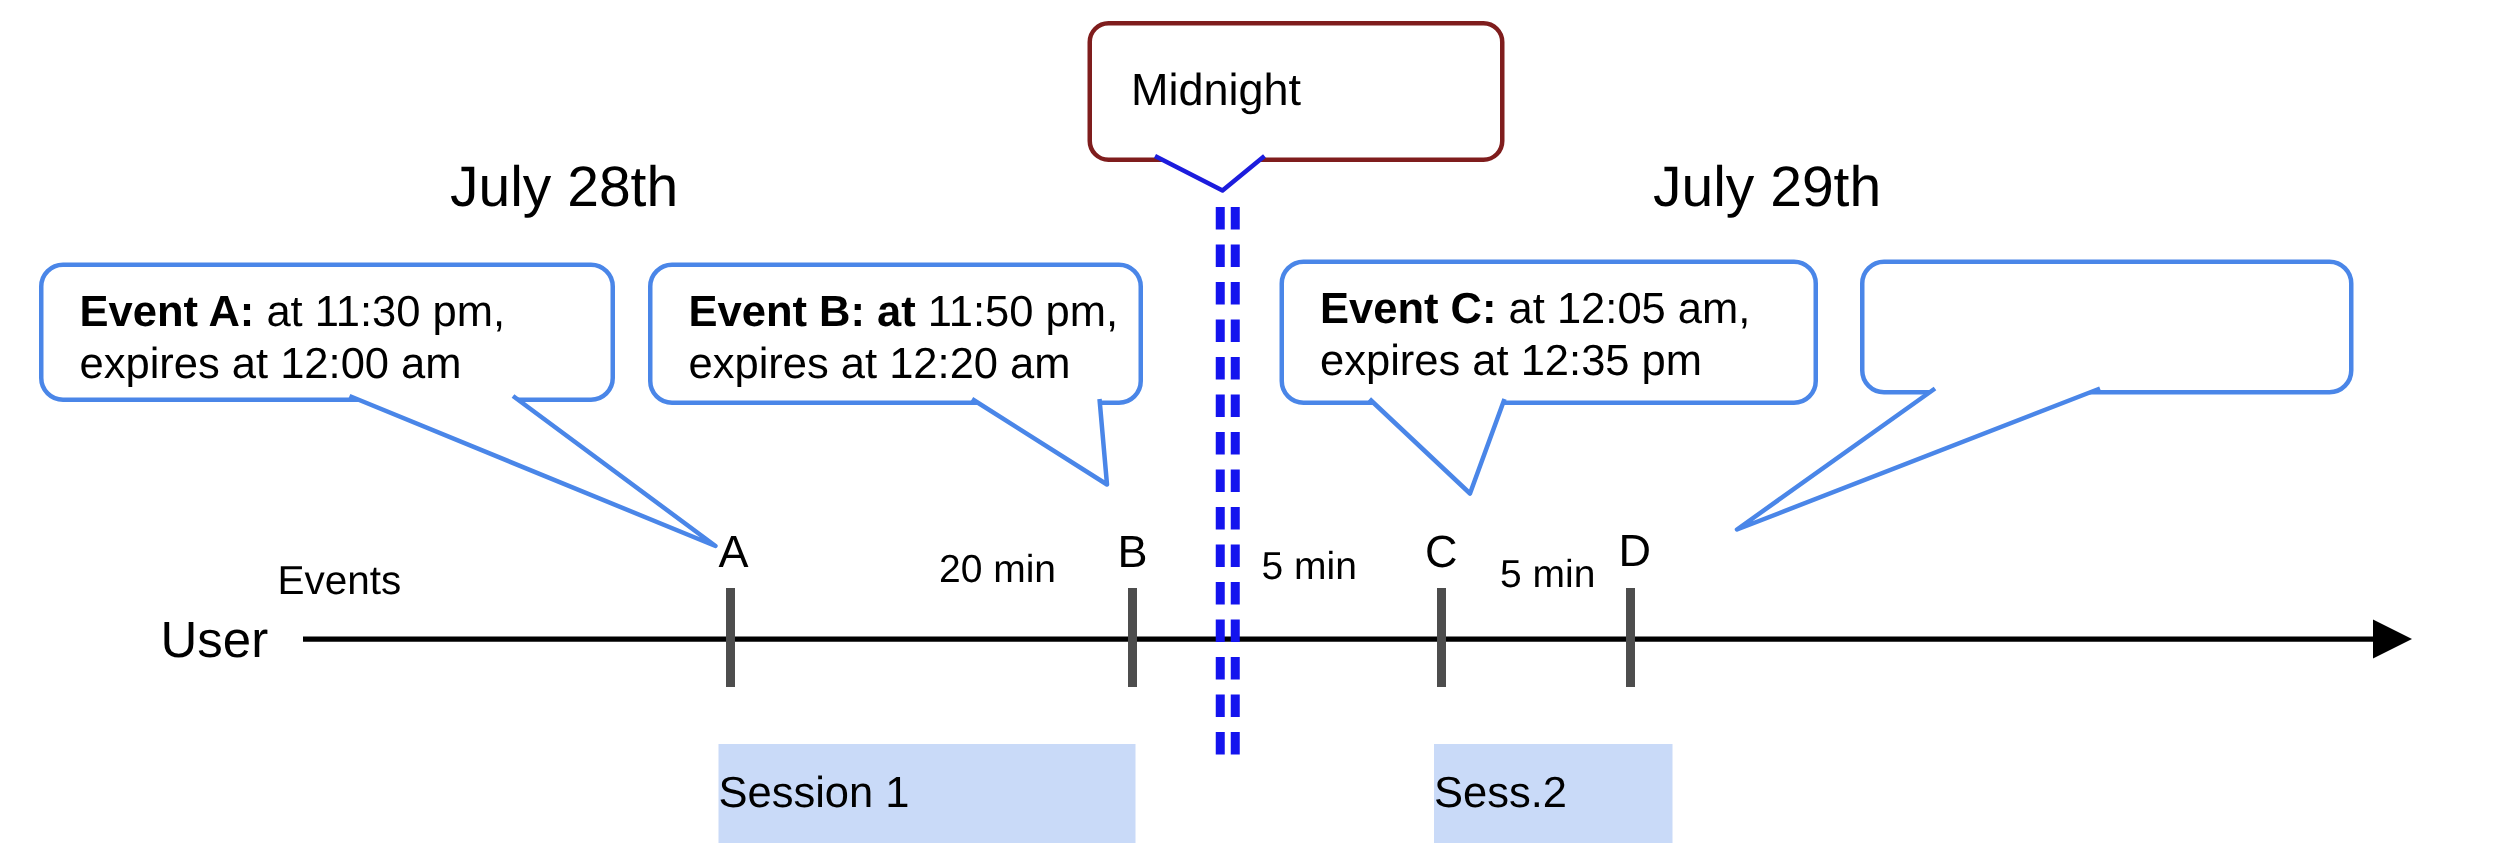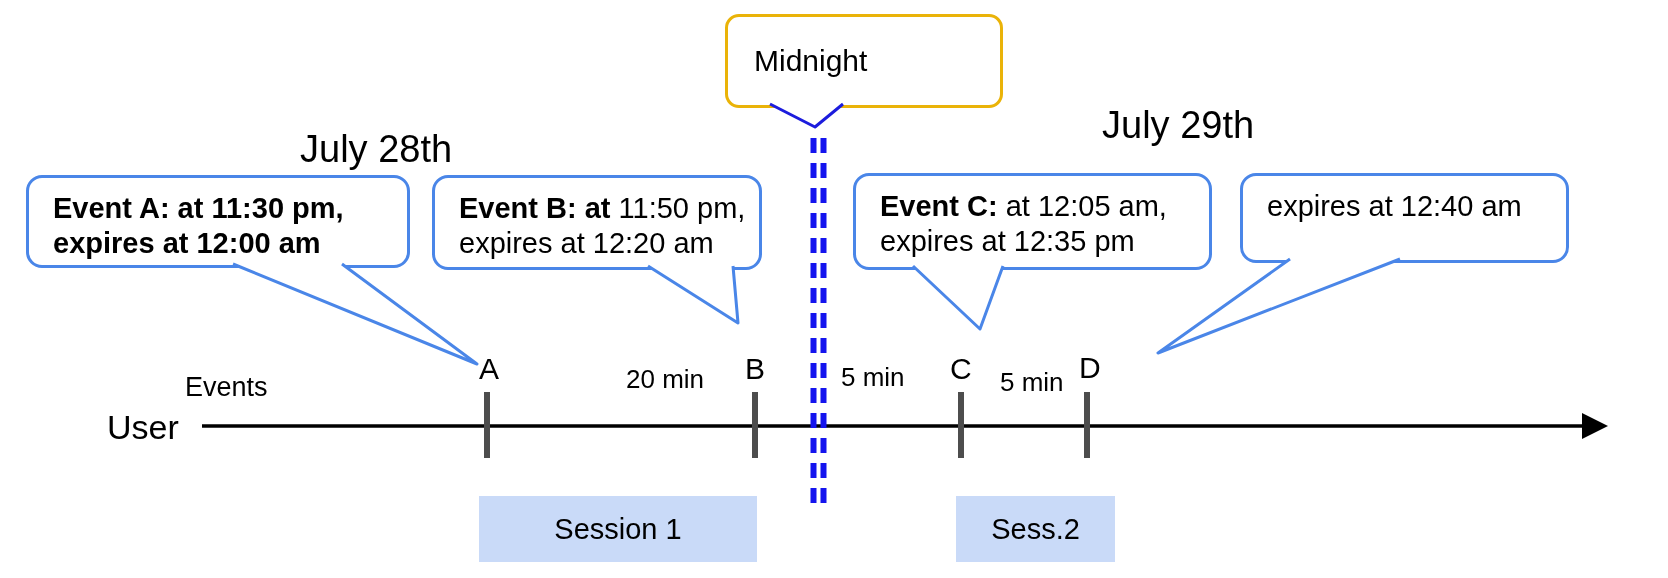--- a/index.html
+++ b/index.html
@@ -21,32 +21,32 @@
     box-sizing:border-box;
     font-size:29px;
     line-height:35px;
     padding:13px 0 0 24px;
     z-index:1;
   }
   .callout span, .callout b{white-space:pre;}
   .midnight-callout{
     position:absolute;
     background:#fff;
-    border:3px solid #eab308;
+    border:3px solid #7f1d1d;
     border-radius:14px;
     box-sizing:border-box;
     display:flex;align-items:center;
     padding-left:26px;
     font-size:30px;
     z-index:1;
   }
   .session-box{
     position:absolute;
     background:#c9daf8;
-    display:flex;align-items:center;justify-content:center;
+    display:flex;align-items:center;justify-content:flex-start;
     font-size:29px;
     z-index:1;
   }
   .axis-label{font-size:27px;margin-top:21px;}
   .user-label{font-size:34px;}
   .tick-label{font-size:30px;}
   .interval-label{font-size:26px;text-align:right;}
   svg#shapes{position:absolute;left:0;top:0;z-index:2;}
   .txt{z-index:3;}
 </style>
@@ -69,41 +69,40 @@
     <line x1="823.5" y1="138" x2="823.5" y2="510" stroke="#1414ee" stroke-width="6" stroke-dasharray="15 10"></line>
 
     <path d="M 770,104 L 815,127 L 843,104" fill="#ffffff" stroke="#1c1cdd" stroke-width="3" stroke-linejoin="round"></path>
 
     <path d="M 233,264 L 477,364 L 342,264" fill="#ffffff" stroke="#4a86e8" stroke-width="3" stroke-linejoin="round"></path>
     <path d="M 648,266 L 738,323 L 733,266" fill="#ffffff" stroke="#4a86e8" stroke-width="3" stroke-linejoin="round"></path>
     <path d="M 913,266 L 980,329 L 1003,266" fill="#ffffff" stroke="#4a86e8" stroke-width="3" stroke-linejoin="round"></path>
     <path d="M 1290,259 L 1158,353 L 1400,259" fill="#ffffff" stroke="#4a86e8" stroke-width="3" stroke-linejoin="round"></path>
   </svg>
 
-  <div class="abs txt date-title" style="left:300px;top:104px;margin-top:24px;">July 28th</div>
+  <div class="abs txt date-title" style="left:300px;top:104px;">July 28th</div>
   <div class="abs txt date-title" style="left:1102px;top:104px;">July 29th</div>
 
   <div class="midnight-callout" style="left:725px;top:14px;width:278px;height:94px;">
     <span>Midnight</span>
   </div>
 
-  <div class="callout" style="left:26px;top:175px;width:384px;height:93px;font-weight:bold;">
+  <div class="callout" style="left:26px;top:175px;width:384px;height:93px;">
     <div><b>Event A:</b><span> at 11:30 pm,</span></div>
     <div>expires at 12:00 am</div>
   </div>
   <div class="callout" style="left:432px;top:175px;width:330px;height:95px;">
     <div><b>Event B: at</b><span> 11:50 pm,</span></div>
     <div>expires at 12:20 am</div>
   </div>
   <div class="callout" style="left:853px;top:173px;width:359px;height:97px;">
     <div><b>Event C:</b><span> at 12:05 am,</span></div>
     <div>expires at 12:35 pm</div>
   </div>
   <div class="callout" style="left:1240px;top:173px;width:329px;height:90px;">
-    <div>expires at 12:40 am</div>
   </div>
 
   <div class="abs txt axis-label" style="left:185px;top:351px;">Events</div>
   <div class="abs txt user-label" style="left:107px;top:408px;text-align:center;">User</div>
 
   <div class="abs txt tick-label" style="left:479px;top:352px;">A</div>
   <div class="abs txt tick-label" style="left:745px;top:352px;">B</div>
   <div class="abs txt tick-label" style="left:950px;top:352px;">C</div>
   <div class="abs txt tick-label" style="left:1079px;top:351px;">D</div>
 

